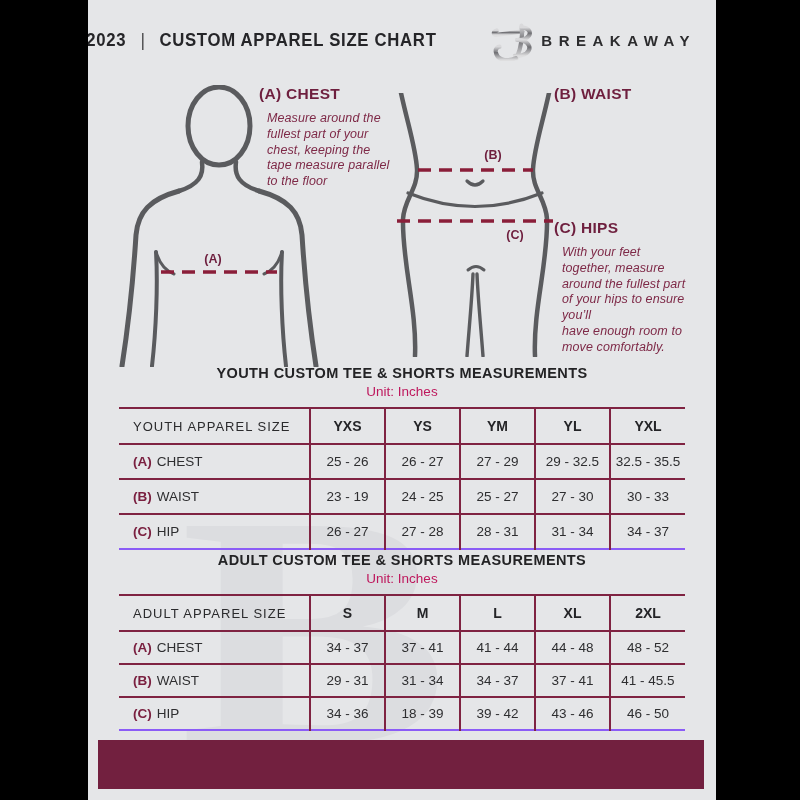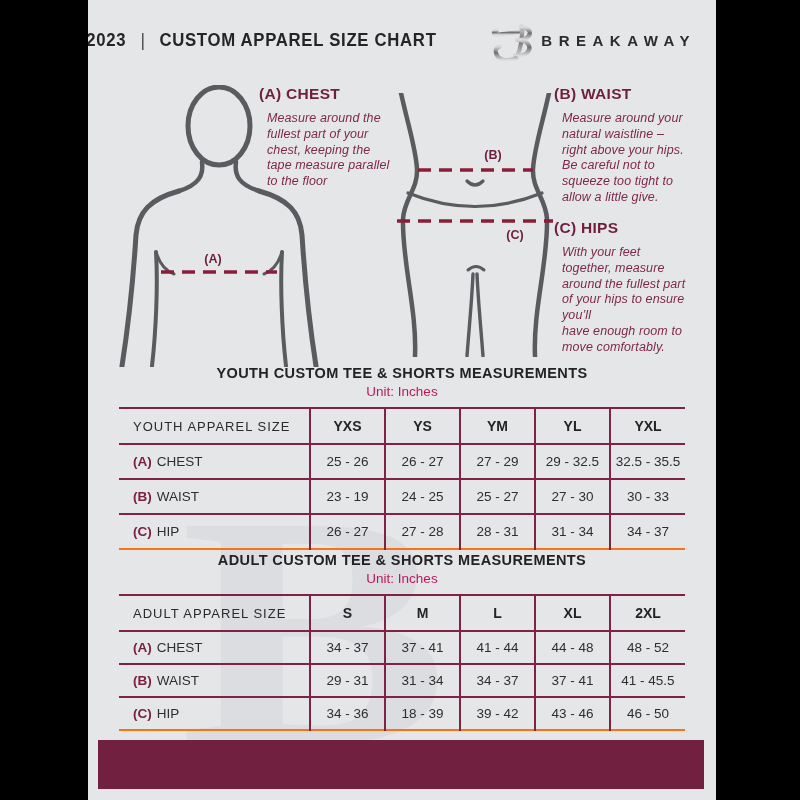--- a/index.html
+++ b/index.html
@@ -45,21 +45,21 @@
     line-height:1.26; white-space:pre-line; letter-spacing:0.1px;
   }
   
   .tbl-section { position:absolute; z-index:1; left:0; width:628px; text-align:center; }
   .sec-youth { top:363px; }
   .sec-adult { top:550px; }
   .tbl-title { margin:0; font-size:14.5px; font-weight:bold; color:#232325; letter-spacing:0.4px; line-height:20px; }
   .tbl-unit { margin:0; font-size:13.5px; color:#be185d; line-height:18px; }
   table.size-table {
     border-collapse:collapse; table-layout:fixed; width:566px;
-    margin:6px auto 0 auto; border-bottom:2px solid #f97316;
+    margin:6px auto 0 auto; border-bottom:2px solid #8b5cf6;
   }
   .size-table th, .size-table td { border-top:2px solid #7f2342; padding:0; }
   .size-table th + th, .size-table td + td { border-left:2px solid #7f2342; }
   .size-table th { height:34px; font-size:14px; font-weight:bold; color:#242427; }
   .sec-youth .size-table td { height:33px; }
   .sec-adult .size-table td { height:31px; }
   .size-table td { font-size:13.5px; color:#2e2e30; }
   .size-table .lbl-col { text-align:left; padding-left:14px; }
   .size-table th.lbl-col { font-weight:normal; font-size:13px; letter-spacing:1px; color:#2b2b2d; }
   .row-prefix { color:#7a2040; font-weight:bold; margin-right:5px; }
@@ -143,26 +143,20 @@
       <div class="guide-text gt-chest">
         <h4>(A) CHEST</h4>
         <p>Measure around the
 fullest part of your
 chest, keeping the
 tape measure parallel
 to the floor</p>
       </div>
       <div class="guide-text gt-waist">
         <h4>(B) WAIST</h4>
-        <p>Measure around your
-natural waistline –
-right above your hips.
-Be careful not to
-squeeze too tight to
-allow a little give.</p>
       </div>
       <div class="guide-text gt-hips">
         <h4>(C) HIPS</h4>
         <p>With your feet
 together, measure
 around the fullest part
 of your hips to ensure
 you’ll
 have enough room to
 move comfortably.</p>

